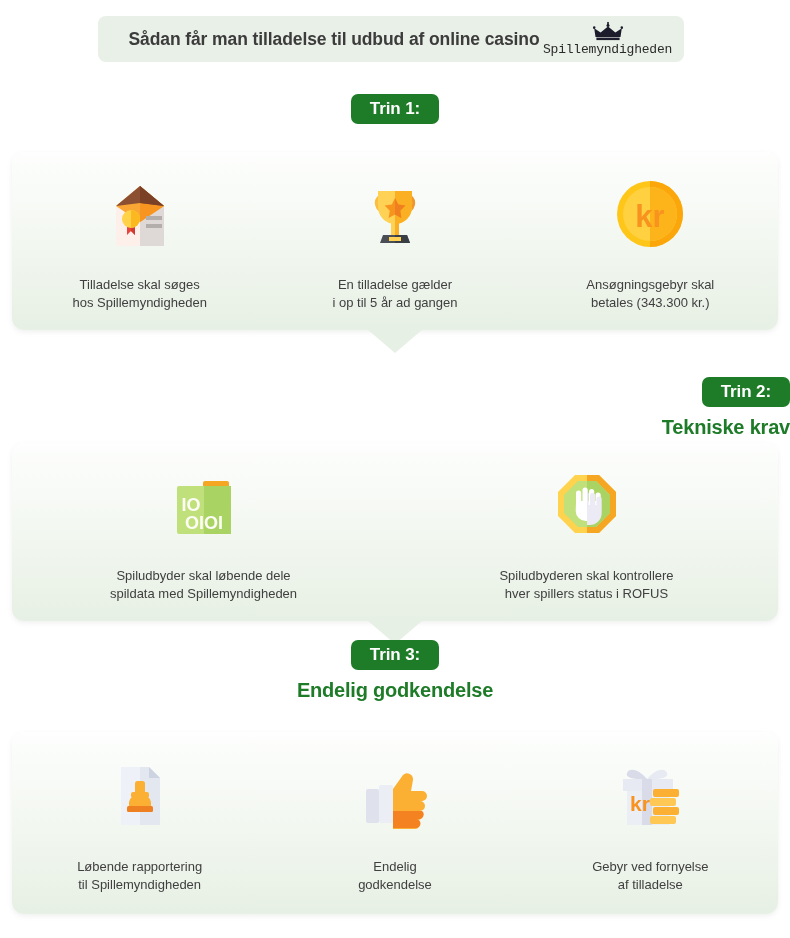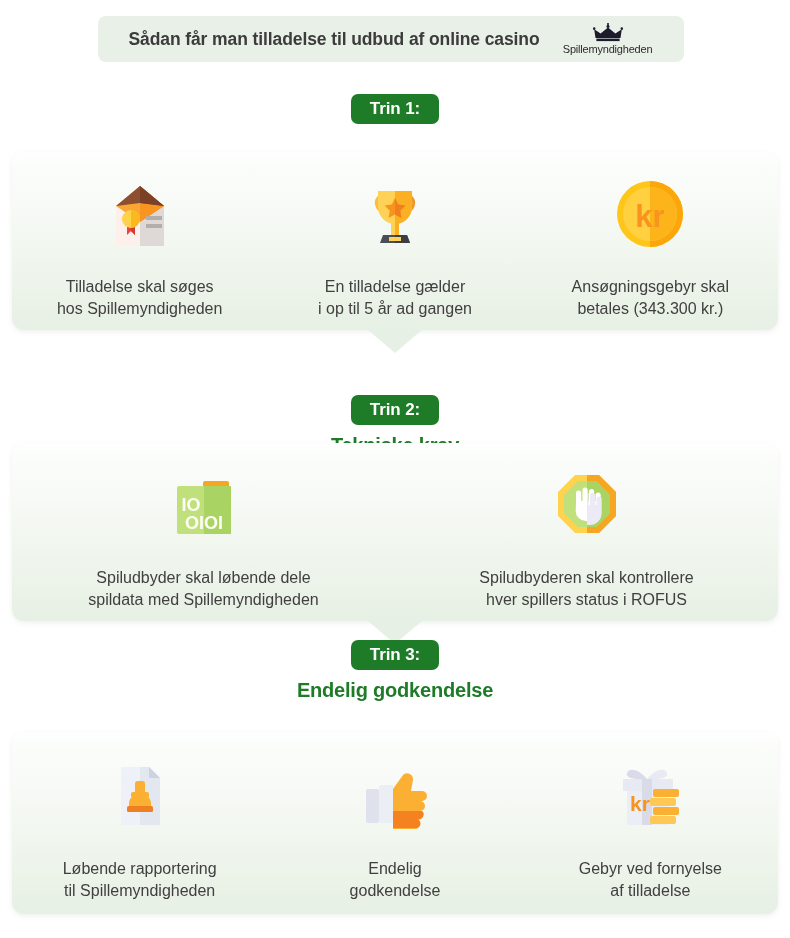--- a/index.html
+++ b/index.html
@@ -48,22 +48,22 @@
     white-space: nowrap;
   }
   .logo {
     display: flex;
     flex-direction: column;
     align-items: center;
     justify-content: center;
     width: 92px;
   }
   .logo-name {
-    font-family: Liberation Sans, sans-serif;
-    font-size: 11px;
+    font-family: Liberation Mono, monospace;
+    font-size: 13px;
     color: #2b2b2b;
     letter-spacing: -0.2px;
     margin-top: 1px;
     white-space: nowrap;
   }
 
   
   .step-head {
     position: absolute;
     left: 0;
@@ -128,21 +128,21 @@
   }
   .icon-wrap {
     height: 100px;
     display: flex;
     align-items: center;
     justify-content: flex-end;
   }
   .caption {
     margin-top: 12px;
     text-align: center;
-    font-size: 16px;
+    font-size: 13px;
     line-height: 1.35;
     color: #404040;
     white-space: pre-line;
   }
 
   svg { display: block; }
 </style>
 </head>
 <body>
 
@@ -225,21 +225,21 @@
             <text x="41" y="54" text-anchor="middle" font-family="Liberation Sans, sans-serif" font-size="31" font-weight="bold" fill="#f7931e">kr</text>
           </svg>
         </span>
         <span class="caption">Ansøgningsgebyr skal
 betales (343.300 kr.)</span>
       </div>
 
     </div>
   </div>
 
-  <div class="step-head" style="top:395px;">
+  <div class="step-head" style="top:377px;text-align:right;">
     <span class="badge">Trin 2:</span>
     <span class="step-title">Tekniske krav</span>
   </div>
 
   <div class="card" style="top:443px; height:178px;">
     <div class="notch"></div>
     <div class="cols" style="padding-top:12px;">
 
       <div class="col">
         <span class="icon-wrap">

